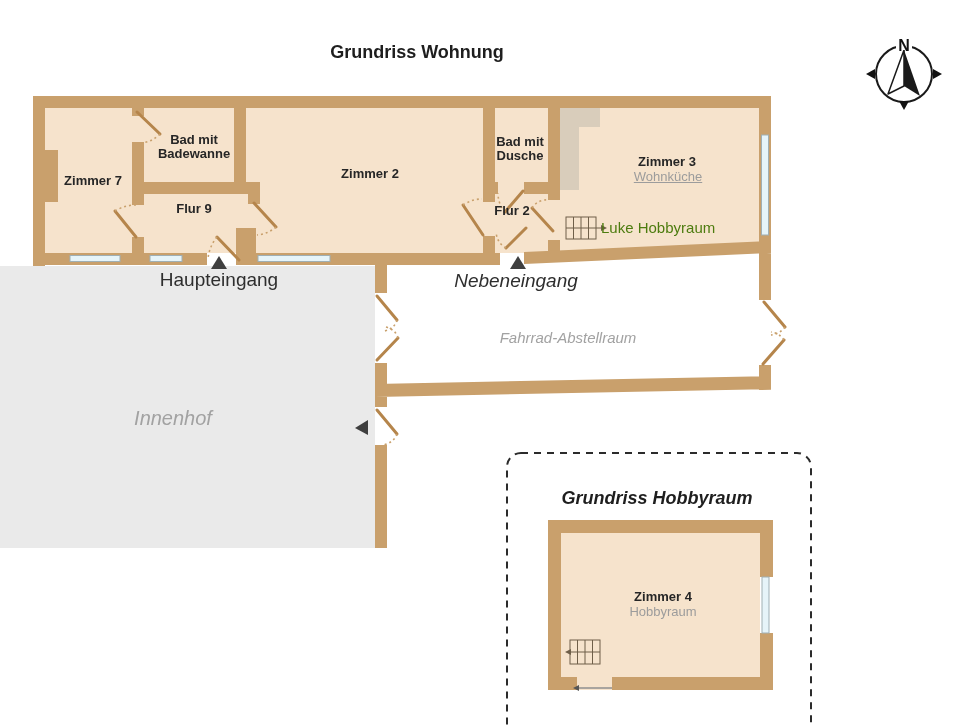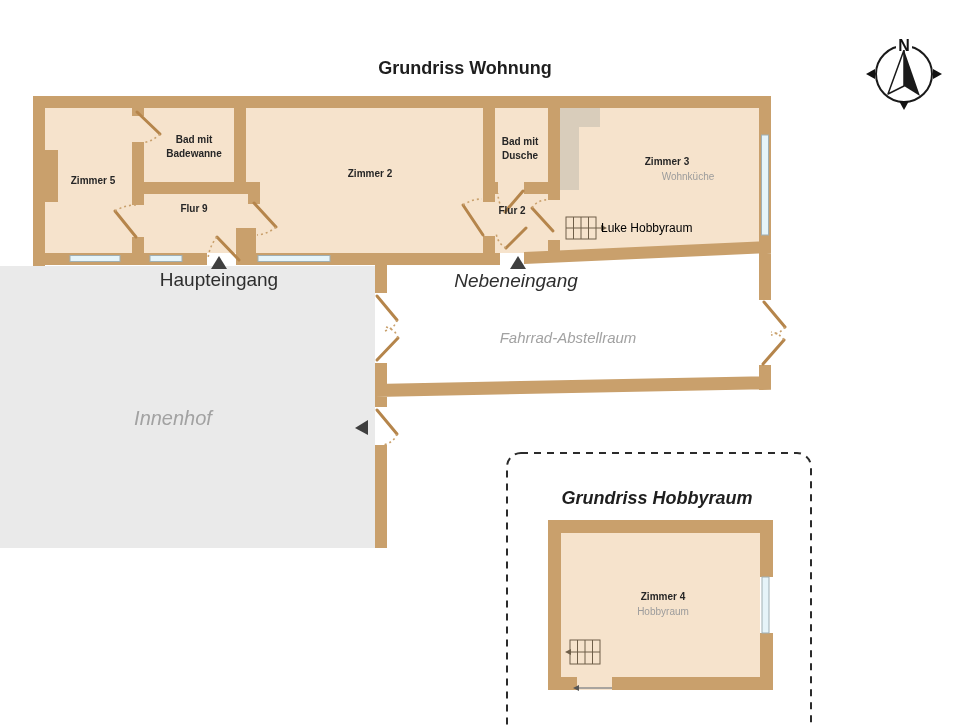--- a/index.html
+++ b/index.html
@@ -1,27 +1,27 @@
 <!DOCTYPE html>
 <html><head>
 <meta charset="utf-8">
 <style>
   html,body{margin:0;padding:0;background:#fff;}
   .canvas{position:relative;width:960px;height:728px;overflow:hidden;background:#ffffff;
           font-family:"Liberation Sans", sans-serif;}
   svg{position:absolute;left:0;top:0;}
   .lbl{position:absolute;transform:translate(-50%,-50%);white-space:nowrap;text-align:center;
-       color:#262626;font-size:10px;font-weight:bold;line-height:14px;}
+       color:#262626;font-size:13px;font-weight:bold;line-height:14px;}
   .lbl.sub{color:#9c9c9c;font-weight:normal;}
   .lbl.title{font-size:18px;font-weight:bold;color:#1e1e1e;}
   .lbl.entrance{font-size:19px;font-weight:normal;color:#2e2e2e;}
   .lbl.muted-italic{font-style:italic;color:#a2a2a2;font-weight:normal;}
   .lbl.bike{font-size:15px;}
   .lbl.court{font-size:20px;}
-  .lbl.hatch-label{transform:translate(0,-50%);color:#000000;font-weight:normal;font-size:12px;}
+  .lbl.hatch-label{transform:translate(0,-50%);color:#4d7c0f;font-weight:normal;font-size:15px;}
 </style>
 </head>
 <body>
 
 <div class="canvas">
 
   <svg width="960" height="728" viewBox="0 0 960 728">
 
     <rect x="0" y="266" width="375" height="282" fill="#EAEAEA"></rect>
 
@@ -149,42 +149,42 @@
       <polygon points="875,69 875,79 866,74" fill="#111"></polygon>
       <polygon points="933,69 933,79 942,74" fill="#111"></polygon>
       <polygon points="899,101 909,101 904,110" fill="#111"></polygon>
       <polygon points="904,50 888,94 904,86" fill="#ffffff" stroke="#1a1a1a" stroke-width="1.5" stroke-linejoin="round"></polygon>
       <polygon points="904,50 920,96 904,86" fill="#1a1a1a"></polygon>
       <rect x="896" y="37" width="16" height="13" fill="#ffffff"></rect>
       <text x="904" y="51" text-anchor="middle" font-family="Liberation Sans, sans-serif" font-size="16" font-weight="bold" fill="#111">N</text>
     </g>
   </svg>
 
-  <div class="lbl title" style="left:417px;top:68px;margin-left:48px;">Grundriss Wohnung</div>
+  <div class="lbl title" style="left:417px;top:52px;">Grundriss Wohnung</div>
 
-  <div class="lbl" style="left:93px;top:181px;">Zimmer 5</div>
+  <div class="lbl" style="left:93px;top:181px;">Zimmer 7</div>
 
   <div class="lbl" style="left:194px;top:147px;">
     <span style="display:block">Bad mit</span>
     <span style="display:block">Badewanne</span>
   </div>
 
   <div class="lbl" style="left:194px;top:209px;">Flur 9</div>
 
   <div class="lbl" style="left:370px;top:174px;">Zimmer 2</div>
 
   <div class="lbl" style="left:520px;top:149px;">
     <span style="display:block">Bad mit</span>
     <span style="display:block">Dusche</span>
   </div>
 
   <div class="lbl" style="left:512px;top:211px;">Flur 2</div>
 
   <div class="lbl" style="left:667px;top:162px;">Zimmer 3</div>
-  <div class="lbl sub" style="left:688px;top:177px;">Wohnküche</div>
+  <div class="lbl sub" style="left:668px;top:177px;text-decoration:underline;">Wohnküche</div>
 
   <div class="lbl hatch-label" style="left:601px;top:228px;">Luke Hobbyraum</div>
 
   <div class="lbl entrance" style="left:219px;top:280px;">Haupteingang</div>
   <div class="lbl entrance" style="left:516px;top:281px;font-style:italic;">Nebeneingang</div>
 
   <div class="lbl muted-italic bike" style="left:568px;top:338px;">Fahrrad-Abstellraum</div>
   <div class="lbl muted-italic court" style="left:173px;top:418px;">Innenhof</div>
 
   <div class="lbl title" style="left:657px;top:498px;font-style:italic;">Grundriss Hobbyraum</div>

